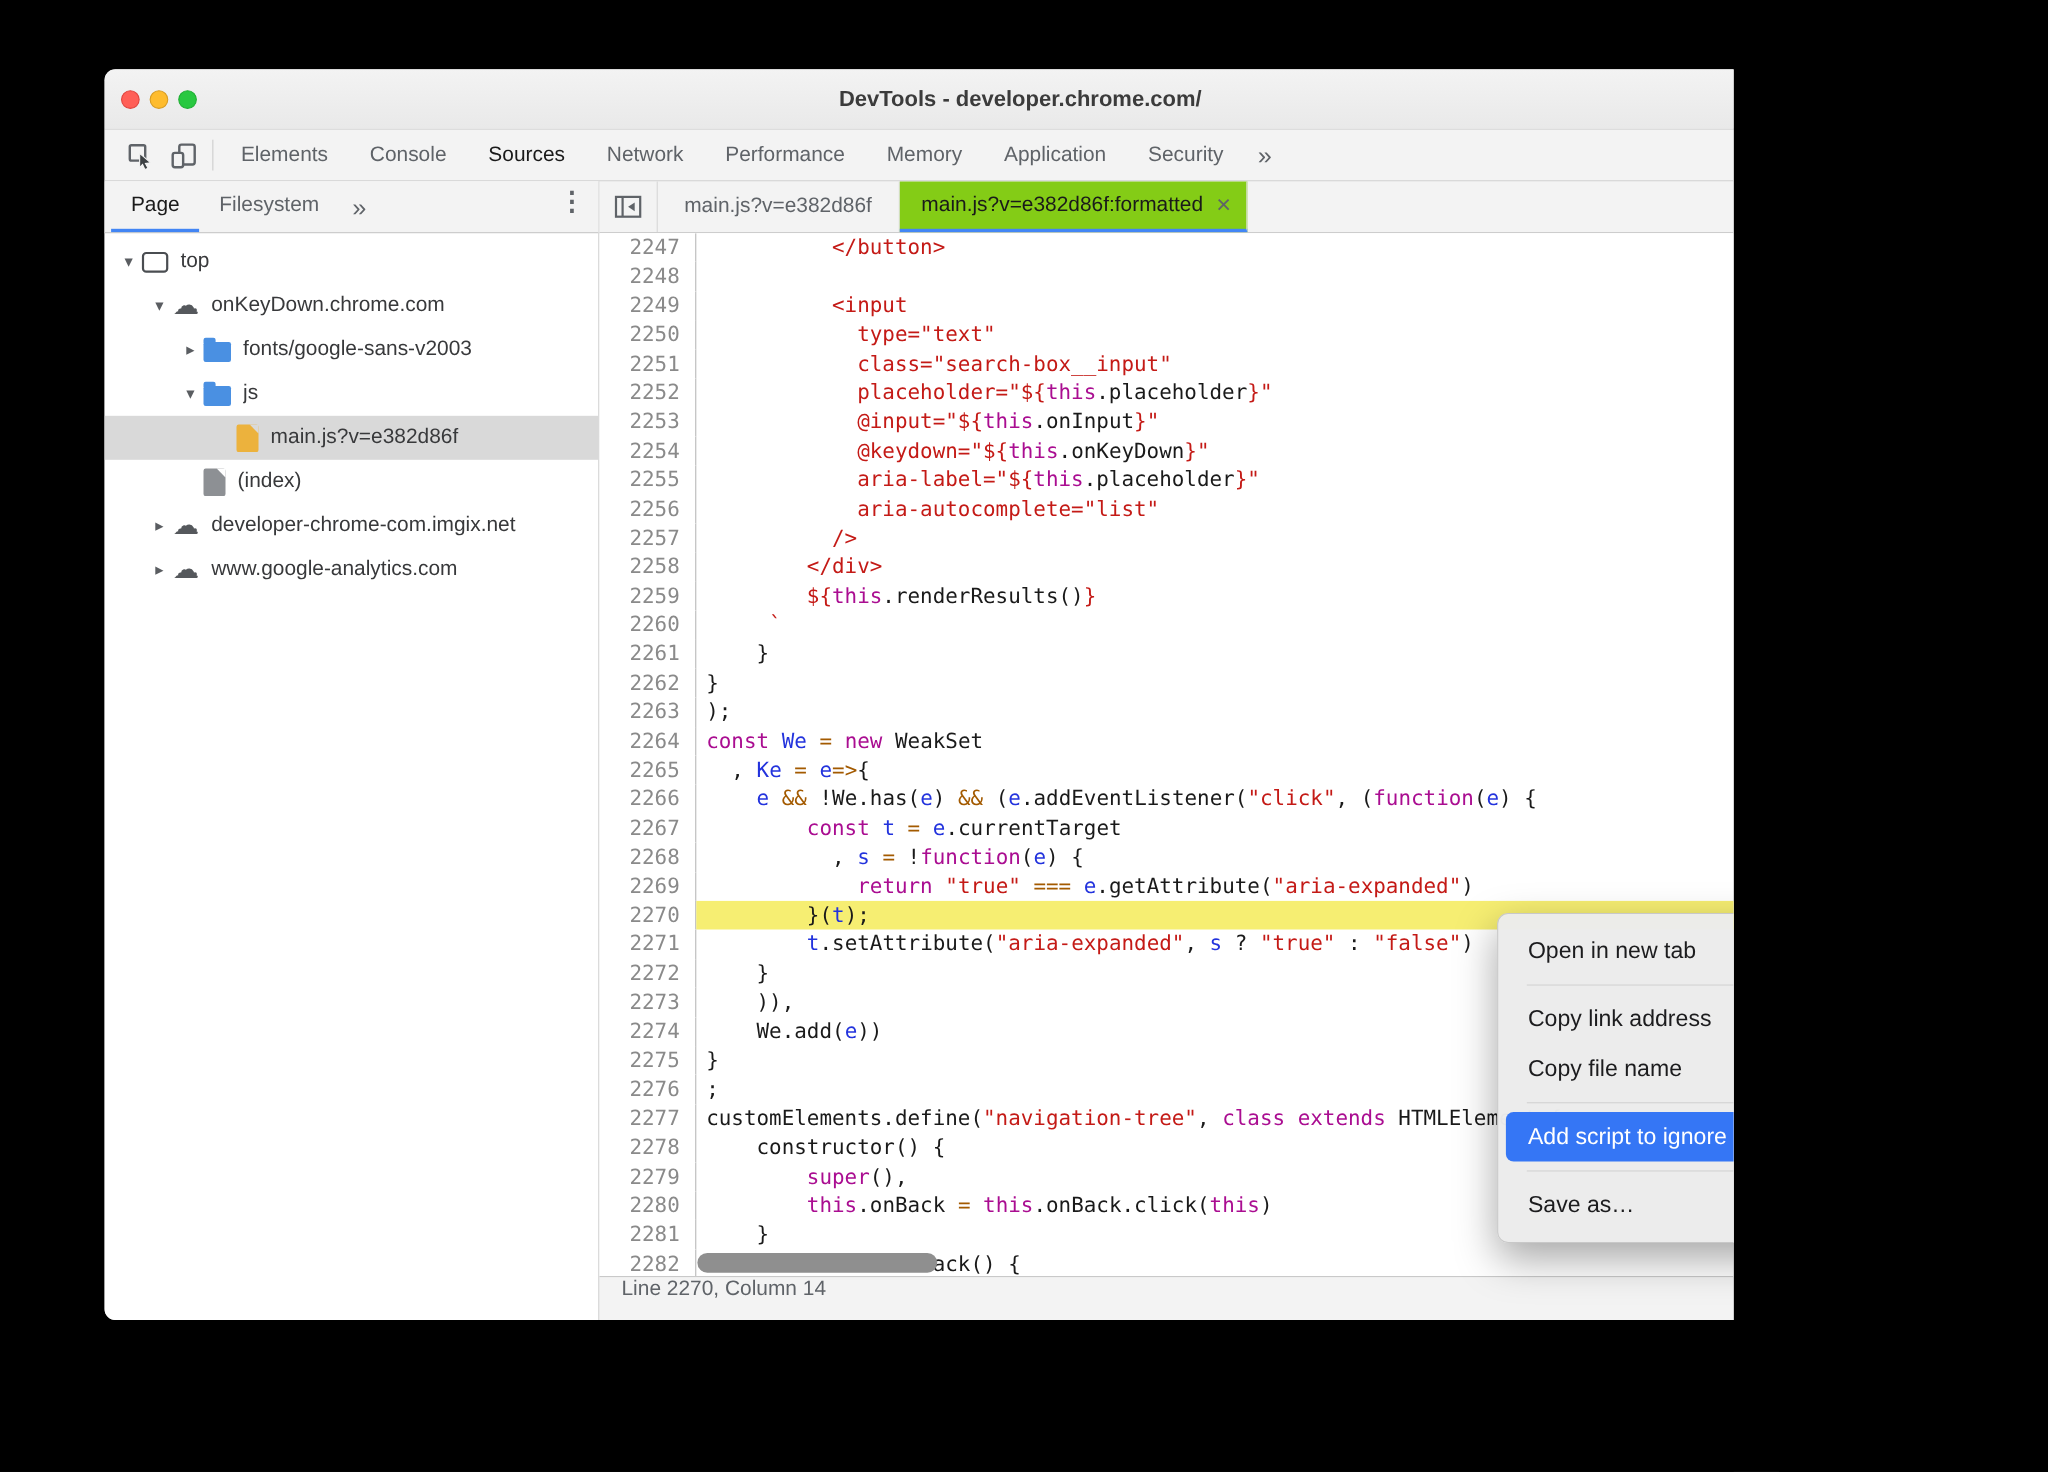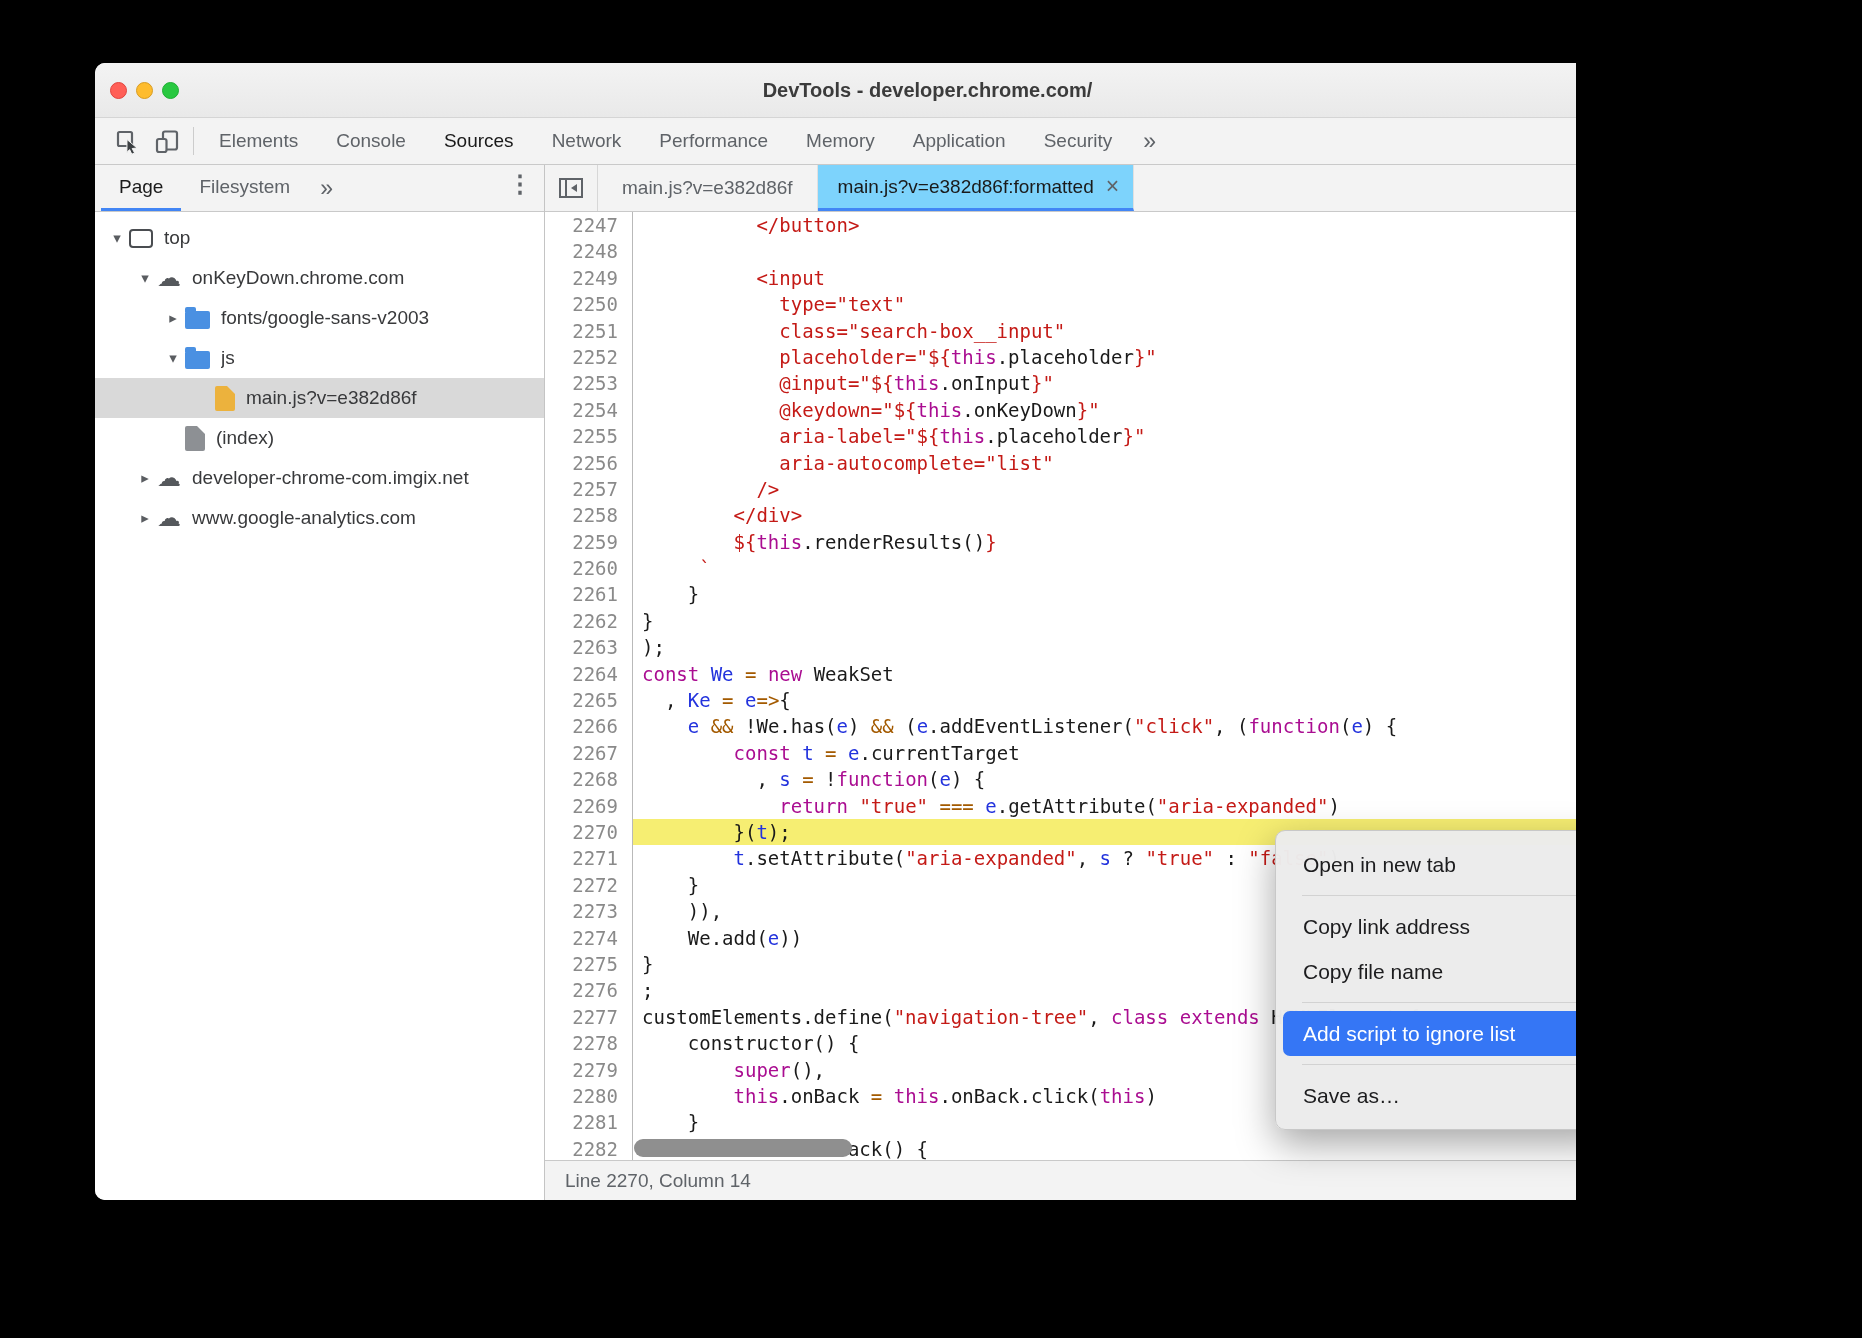--- a/index.html
+++ b/index.html
@@ -52,43 +52,43 @@
   .ic-file.gray{background:#8d9094;}
   .ic-file::after{content:"";position:absolute;top:0;right:0;border-style:solid;border-width:0 8px 8px 0;}
   .ic-file.yellow::after{border-color:transparent #fff transparent transparent;}
   .ic-file.gray::after{border-color:transparent #fff transparent transparent;}
   .trow.sel .ic-file.yellow::after{border-right-color:#d9d9d9;}
   
   .editor{flex:1;display:flex;flex-direction:column;min-width:0;}
   .edittabs{height:47px;flex:none;background:#f3f3f3;border-bottom:1px solid #c9c9c9;display:flex;align-items:stretch;box-sizing:border-box;}
   .paneicon{width:52px;flex:none;display:flex;align-items:center;justify-content:center;border-right:1px solid #d7d7d7;}
   .etab{display:flex;align-items:center;padding:0 24px;font-size:19px;color:#5f6368;border-right:1px solid #e0e0e0;}
-  .etab.active{background:#7dd3fc;color:#1a1a1a;border-bottom:3px solid #4286f5;box-sizing:border-box;padding:0 14px 0 20px;justify-content:center;}
+  .etab.active{background:#84cc16;color:#1a1a1a;border-bottom:3px solid #4286f5;box-sizing:border-box;padding:0 14px 0 20px;justify-content:center;}
   .closex{margin-left:12px;font-size:23px;color:#5f6368;line-height:1;}
   .etabspacer{flex:1;}
   .paneicon.right{border-right:none;border-left:1px solid #d7d7d7;width:58px;}
   
   .codearea{flex:1;position:relative;overflow:hidden;background:#fff;
             font-family:"DejaVu Sans Mono","Liberation Mono",monospace;font-size:19px;line-height:26.4px;}
   .cl{display:flex;height:26.4px;white-space:pre;}
   .gut{width:88px;flex:none;text-align:right;padding-right:14px;color:#8a8a8a;border-right:1px solid #b9b9b9;box-sizing:border-box;background:#fff;}
   .ct{flex:1;padding-left:9px;min-width:0;overflow:hidden;}
   .cl.hl .ct{background:#f6ee72;}
   .tk-p{color:#1a1a1a;}
   .tk-k{color:#aa0d91;}
   .tk-s{color:#c41a16;}
   .tk-v{color:#2333dd;}
   .tk-o{color:#a35a00;}
   .hthumb{position:absolute;left:89px;bottom:3px;width:218px;height:18px;border-radius:9px;background:#8f8f8f;}
   .vthumb{position:absolute;right:3px;top:672px;width:15px;height:21px;border-radius:8px;background:#9a9a9a;}
   
-  .statusbar{height:40px;flex:none;background:#f3f3f3;border-top:1px solid #c9c9c9;display:flex;align-items:center;
+  .statusbar{height:40px;flex:none;background:#f3f3f3;border-top:1px solid #c9c9c9;display:flex;align-items:flex-start;
              justify-content:space-between;padding:0 20px;font-size:19px;color:#5f6368;box-sizing:border-box;}
   
-  .ctxmenu{position:absolute;left:1275px;top:830px;width:337px;background:rgba(236,236,236,.98);border:1px solid #c8c8c8;
+  .ctxmenu{position:absolute;left:1361px;top:830px;width:337px;background:rgba(236,236,236,.98);border:1px solid #c8c8c8;
            border-radius:10px;box-shadow:0 14px 38px rgba(0,0,0,.35);padding:11px 0;box-sizing:border-box;}
   .mi{height:45px;display:flex;align-items:center;padding:0 27px;font-size:21px;color:#1c1c1e;}
   .mi.hilite{background:#3576f5;color:#fff;margin:0 7px;padding:0 20px;border-radius:7px;}
   .msep{height:1px;background:#d2d2d2;margin:8px 26px;}
 </style>
 </head>
 <body>
 
 <div class="stage">
   <div class="window">

